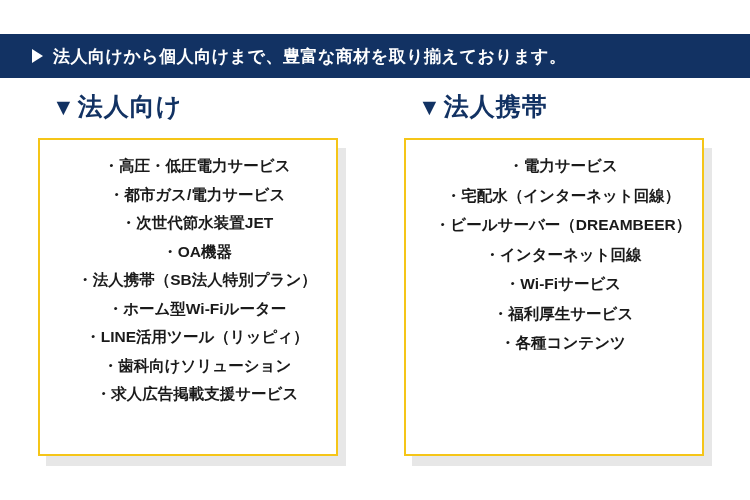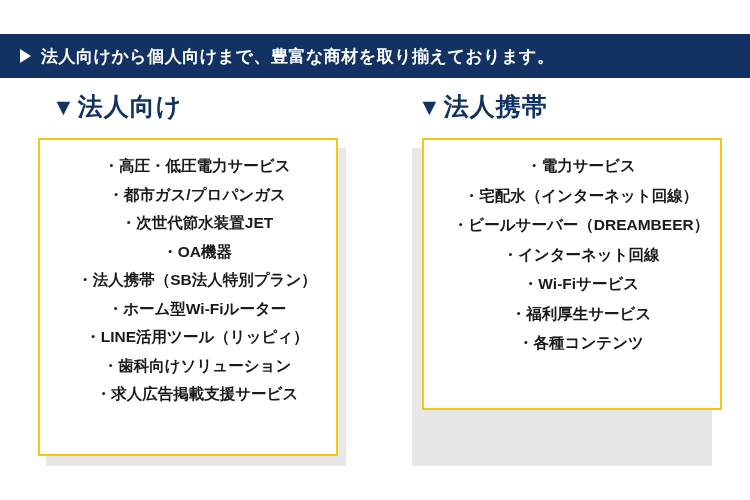--- a/index.html
+++ b/index.html
@@ -23,21 +23,21 @@
   
   .banner {
     position: absolute;
     left: 0;
     top: 34px;
     width: 750px;
     height: 44px;
     background: #123263;
     display: flex;
     align-items: center;
-    padding-left: 20px;
+    padding-left: 32px;
     box-sizing: border-box;
   }
   .banner .tri {
     width: 0;
     height: 0;
     border-left: 11px solid #ffffff;
     border-top: 7px solid transparent;
     border-bottom: 7px solid transparent;
     margin-right: 10px;
     flex: none;
@@ -91,21 +91,21 @@
     margin-bottom: 13px;
     white-space: nowrap;
   }
 
   
   #shadow-corp { left: 46px;  top: 148px; width: 300px; height: 318px; }
   #card-corp   { left: 38px;  top: 138px; width: 300px; height: 318px; }
 
   
   #shadow-indiv { left: 412px; top: 148px; width: 300px; height: 318px; }
-  #card-indiv   { left: 422px; top: 138px; width: 300px; height: 272px; }
+  #card-indiv   { left: 404px; top: 138px; width: 300px; height: 318px; }
 
   #card-indiv li { margin-bottom: 14px; }
 </style>
 </head>
 <body>
 
 <div class="page">
 
   <div class="banner">
     <span class="tri"></span>
@@ -117,21 +117,21 @@
   </div>
 
   <div class="col-title" id="title-indiv">
     <span class="mark">▼</span><span>法人携帯</span>
   </div>
 
   <div class="card-shadow" id="shadow-corp"></div>
   <div class="card" id="card-corp">
     <ul>
       <li>・高圧・低圧電力サービス</li>
-      <li>・都市ガス/プロパンガス</li>
+      <li>・都市ガス/電力サービス</li>
       <li>・次世代節水装置JET</li>
       <li>・OA機器</li>
       <li>・法人携帯（SB法人特別プラン）</li>
       <li>・ホーム型Wi-Fiルーター</li>
       <li>・LINE活用ツール（リッピィ）</li>
       <li>・歯科向けソリューション</li>
       <li>・求人広告掲載支援サービス</li>
     </ul>
   </div>
 

